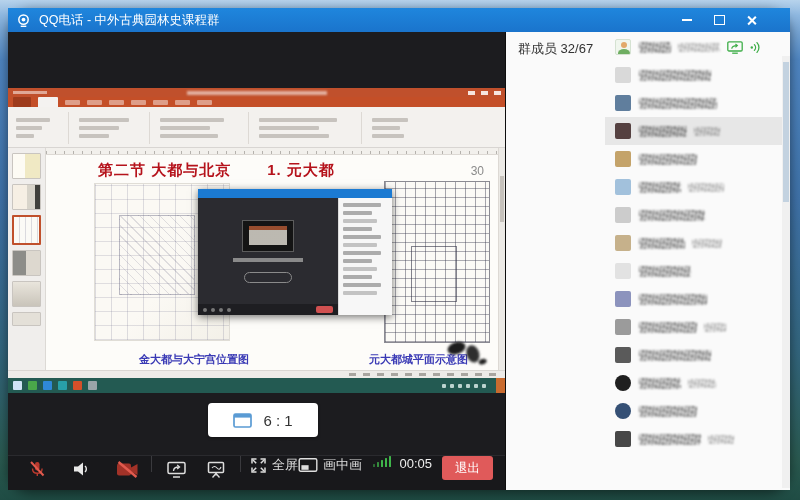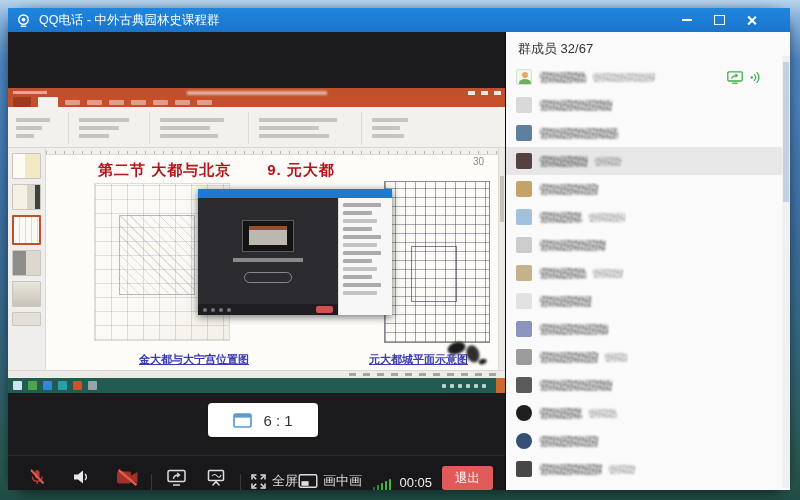--- a/index.html
+++ b/index.html
@@ -44,35 +44,35 @@
      repeating-linear-gradient(90deg,transparent 0 5px,rgba(120,120,150,.25) 5px 6px),#fbfaf6;}
   .thumb.t4{background:linear-gradient(90deg,#8d8d89 48%,#ddd8cf 48%);}
   .thumb.t5{background:linear-gradient(0deg,#c9c4ba,#e9e5dc);}
   .thumb.t6{height:12px;background:#e4e0d8;}
   .slide{flex:1;position:relative;background:#fdfcf9;min-width:0;}
   .ruler{height:6px;background:#f2f0ec;border-bottom:1px solid #ddd9d4;
      background-image:repeating-linear-gradient(90deg,#b5b2ad 0 1px,transparent 1px 9px);
      background-position:0 bottom;background-size:100% 3px;background-repeat:no-repeat;}
   .slide-body{position:relative;height:calc(100% - 7px);overflow:hidden;}
   .slide-title{position:absolute;left:52px;top:6px;font-size:15px;font-weight:bold;color:#b5121b;letter-spacing:1px;display:flex;gap:36px;white-space:nowrap;}
-  .page-num{position:absolute;right:14px;top:1px;font-size:10px;color:#8a8a8a;margin-left:16px;}
+  .page-num{position:absolute;right:14px;top:9px;font-size:12px;color:#8a8a8a;margin-left:16px;}
   .map{position:absolute;box-sizing:border-box;}
   .map-left{left:48px;top:28px;width:136px;height:158px;border:1px solid #e0ddd6;
     background:
       repeating-linear-gradient(90deg,rgba(110,110,140,.22) 0 1px,transparent 1px 16px),
       repeating-linear-gradient(0deg,rgba(110,110,140,.20) 0 1px,transparent 1px 14px),
       linear-gradient(135deg,#fbf9f4 60%,#f3f0e8 100%);}
   .map-left::after{content:"";position:absolute;left:18%;top:20%;width:55%;height:50%;border:1px solid rgba(90,90,120,.4);
       background:repeating-linear-gradient(45deg,transparent 0 6px,rgba(90,90,120,.18) 6px 7px);}
   .map-right{left:338px;top:26px;width:106px;height:162px;border:1.5px solid #8a8a92;
     background:
       repeating-linear-gradient(90deg,rgba(60,60,80,.45) 0 1px,transparent 1px 10px),
       repeating-linear-gradient(0deg,rgba(60,60,80,.42) 0 1px,transparent 1px 9px),#fbfaf6;}
   .map-right::after{content:"";position:absolute;left:25%;top:40%;width:42%;height:34%;border:1.5px solid rgba(50,50,70,.6);}
-  .caption{position:absolute;top:197px;font-size:11px;font-weight:bold;color:#3a3ab5;text-align:center;white-space:nowrap;text-decoration:underline;}
+  .caption{position:absolute;top:197px;font-size:11px;font-weight:bold;color:#3a3ab5;text-align:center;white-space:nowrap;}
   .cap-left{left:58px;width:180px;}
   .cap-right{left:290px;width:165px;}
   .ink{position:absolute;left:396px;top:176px;width:46px;height:42px;transform:rotate(-18deg);filter:blur(.8px);
     background:
       radial-gradient(ellipse 14px 9px at 35% 35%,#1c1c1c 0 60%,transparent 70%),
       radial-gradient(ellipse 10px 14px at 65% 60%,#2e2e2e 0 55%,transparent 70%),
       radial-gradient(ellipse 6px 4px at 80% 85%,#222 0 60%,transparent 75%);}
   
   .nested{position:absolute;left:152px;top:34px;width:194px;height:126px;box-shadow:0 2px 8px rgba(0,0,0,.55);display:flex;flex-direction:column;background:#2b2b30;}
   .nw-title{height:9px;background:#1b7ad2;flex-shrink:0;}
@@ -96,33 +96,33 @@
   .taskbar{height:15px;background:#235a52;display:flex;align-items:center;gap:6px;padding:0 5px;position:relative;flex-shrink:0;}
   .tb-ico{width:9px;height:9px;border-radius:1px;flex-shrink:0;}
   .tb-tray{margin-left:auto;margin-right:14px;display:flex;gap:4px;align-items:center;}
   .tb-tray span{width:4px;height:4px;background:#bcd3cf;border-radius:1px;}
   .tb-corner{position:absolute;right:0;top:0;bottom:0;width:9px;background:#c96b2f;}
   
   .ratio-btn{position:absolute;left:200px;top:371px;width:110px;height:34px;background:#fff;border-radius:4px;
     display:flex;align-items:center;justify-content:center;gap:11px;font-size:15px;color:#333;box-shadow:0 1px 3px rgba(0,0,0,.4);cursor:pointer;}
   
   .toolbar{position:absolute;left:0;right:0;bottom:0;height:35px;background:#18181b;border-top:1px solid #2a2a2e;
-    display:flex;align-items:flex-end;padding:0 12px;box-sizing:border-box;}
+    display:flex;align-items:flex-start;padding:0 12px;box-sizing:border-box;}
   .tb-btn{width:30px;height:26px;display:flex;align-items:center;justify-content:center;cursor:pointer;flex-shrink:0;}
   .tb-sep{width:1px;height:16px;background:#3a3a3e;margin:0 9px;flex-shrink:0;}
   .tb-group{display:flex;align-items:center;gap:5px;cursor:pointer;flex-shrink:0;}
   .tb-label{font-size:13px;color:#dedede;white-space:nowrap;}
   .signal{display:flex;align-items:flex-end;gap:1.5px;margin-left:auto;}
   .signal i{display:block;width:2.5px;background:#3fb54a;border-radius:.5px;}
   .signal i:nth-child(1){height:3px;opacity:.55;} .signal i:nth-child(2){height:5px;opacity:.75;}
   .signal i:nth-child(3){height:7px;} .signal i:nth-child(4){height:9px;} .signal i:nth-child(5){height:11px;}
   .duration{color:#eee;font-size:13px;margin:0 10px 0 8px;white-space:nowrap;}
   .exit-btn{background:#e05a5a;color:#fff;font-size:12.5px;padding:3.5px 13px;border-radius:3px;cursor:pointer;white-space:nowrap;}
   
-  .sidebar{flex:1;background:#fafafa;position:relative;display:flex;flex-direction:column;min-width:0;border-left:1px solid #0d0d0d;}
+  .sidebar{flex:1;background:#fafafa;position:relative;display:flex;flex-direction:row;min-width:0;border-left:1px solid #0d0d0d;}
   .members-header{padding:8px 12px 4px;font-size:13px;color:#333;flex-shrink:0;}
   .member-list{flex:1;overflow:hidden;padding-top:1px;}
   .member-row{height:28px;display:flex;align-items:center;padding-left:10px;}
   .member-row.highlighted{background:#e7e7e7;}
   .avatar{width:16px;height:16px;border-radius:2px;flex-shrink:0;filter:blur(.4px) saturate(.85);}
   .avatar.circle{border-radius:50%;}
   .avatar.person{position:relative;background:#f0f6ee;border:1px solid #d5e2d2;overflow:hidden;filter:none;box-sizing:border-box;}
   .avatar.person::before{content:"";position:absolute;left:4.5px;top:1.5px;width:6px;height:6px;border-radius:50%;background:#e2a96b;}
   .avatar.person::after{content:"";position:absolute;left:1.5px;top:8.5px;width:12px;height:8px;border-radius:50% 50% 0 0;background:#6fae62;}
   .name-redacted{margin-left:8px;display:flex;align-items:center;min-width:0;}
@@ -221,21 +221,21 @@
               <div class="thumb selected"></div>
               <div class="thumb t4"></div>
               <div class="thumb t5"></div>
               <div class="thumb t6"></div>
             </div>
             <div class="slide">
               <div class="ruler"></div>
               <div class="slide-body">
                 <div class="slide-title">
                   <span>第二节 大都与北京</span>
-                  <span>9. 元大都</span>
+                  <span>1. 元大都</span>
                 </div>
                 <span class="page-num">30</span>
                 <div class="map map-left"></div>
                 <div class="map map-right"></div>
                 <div class="caption cap-left">金大都与大宁宫位置图</div>
                 <div class="caption cap-right">元大都城平面示意图</div>
                 <div class="ink"></div>
 
                 <div class="nested">
                   <div class="nw-title"></div>

